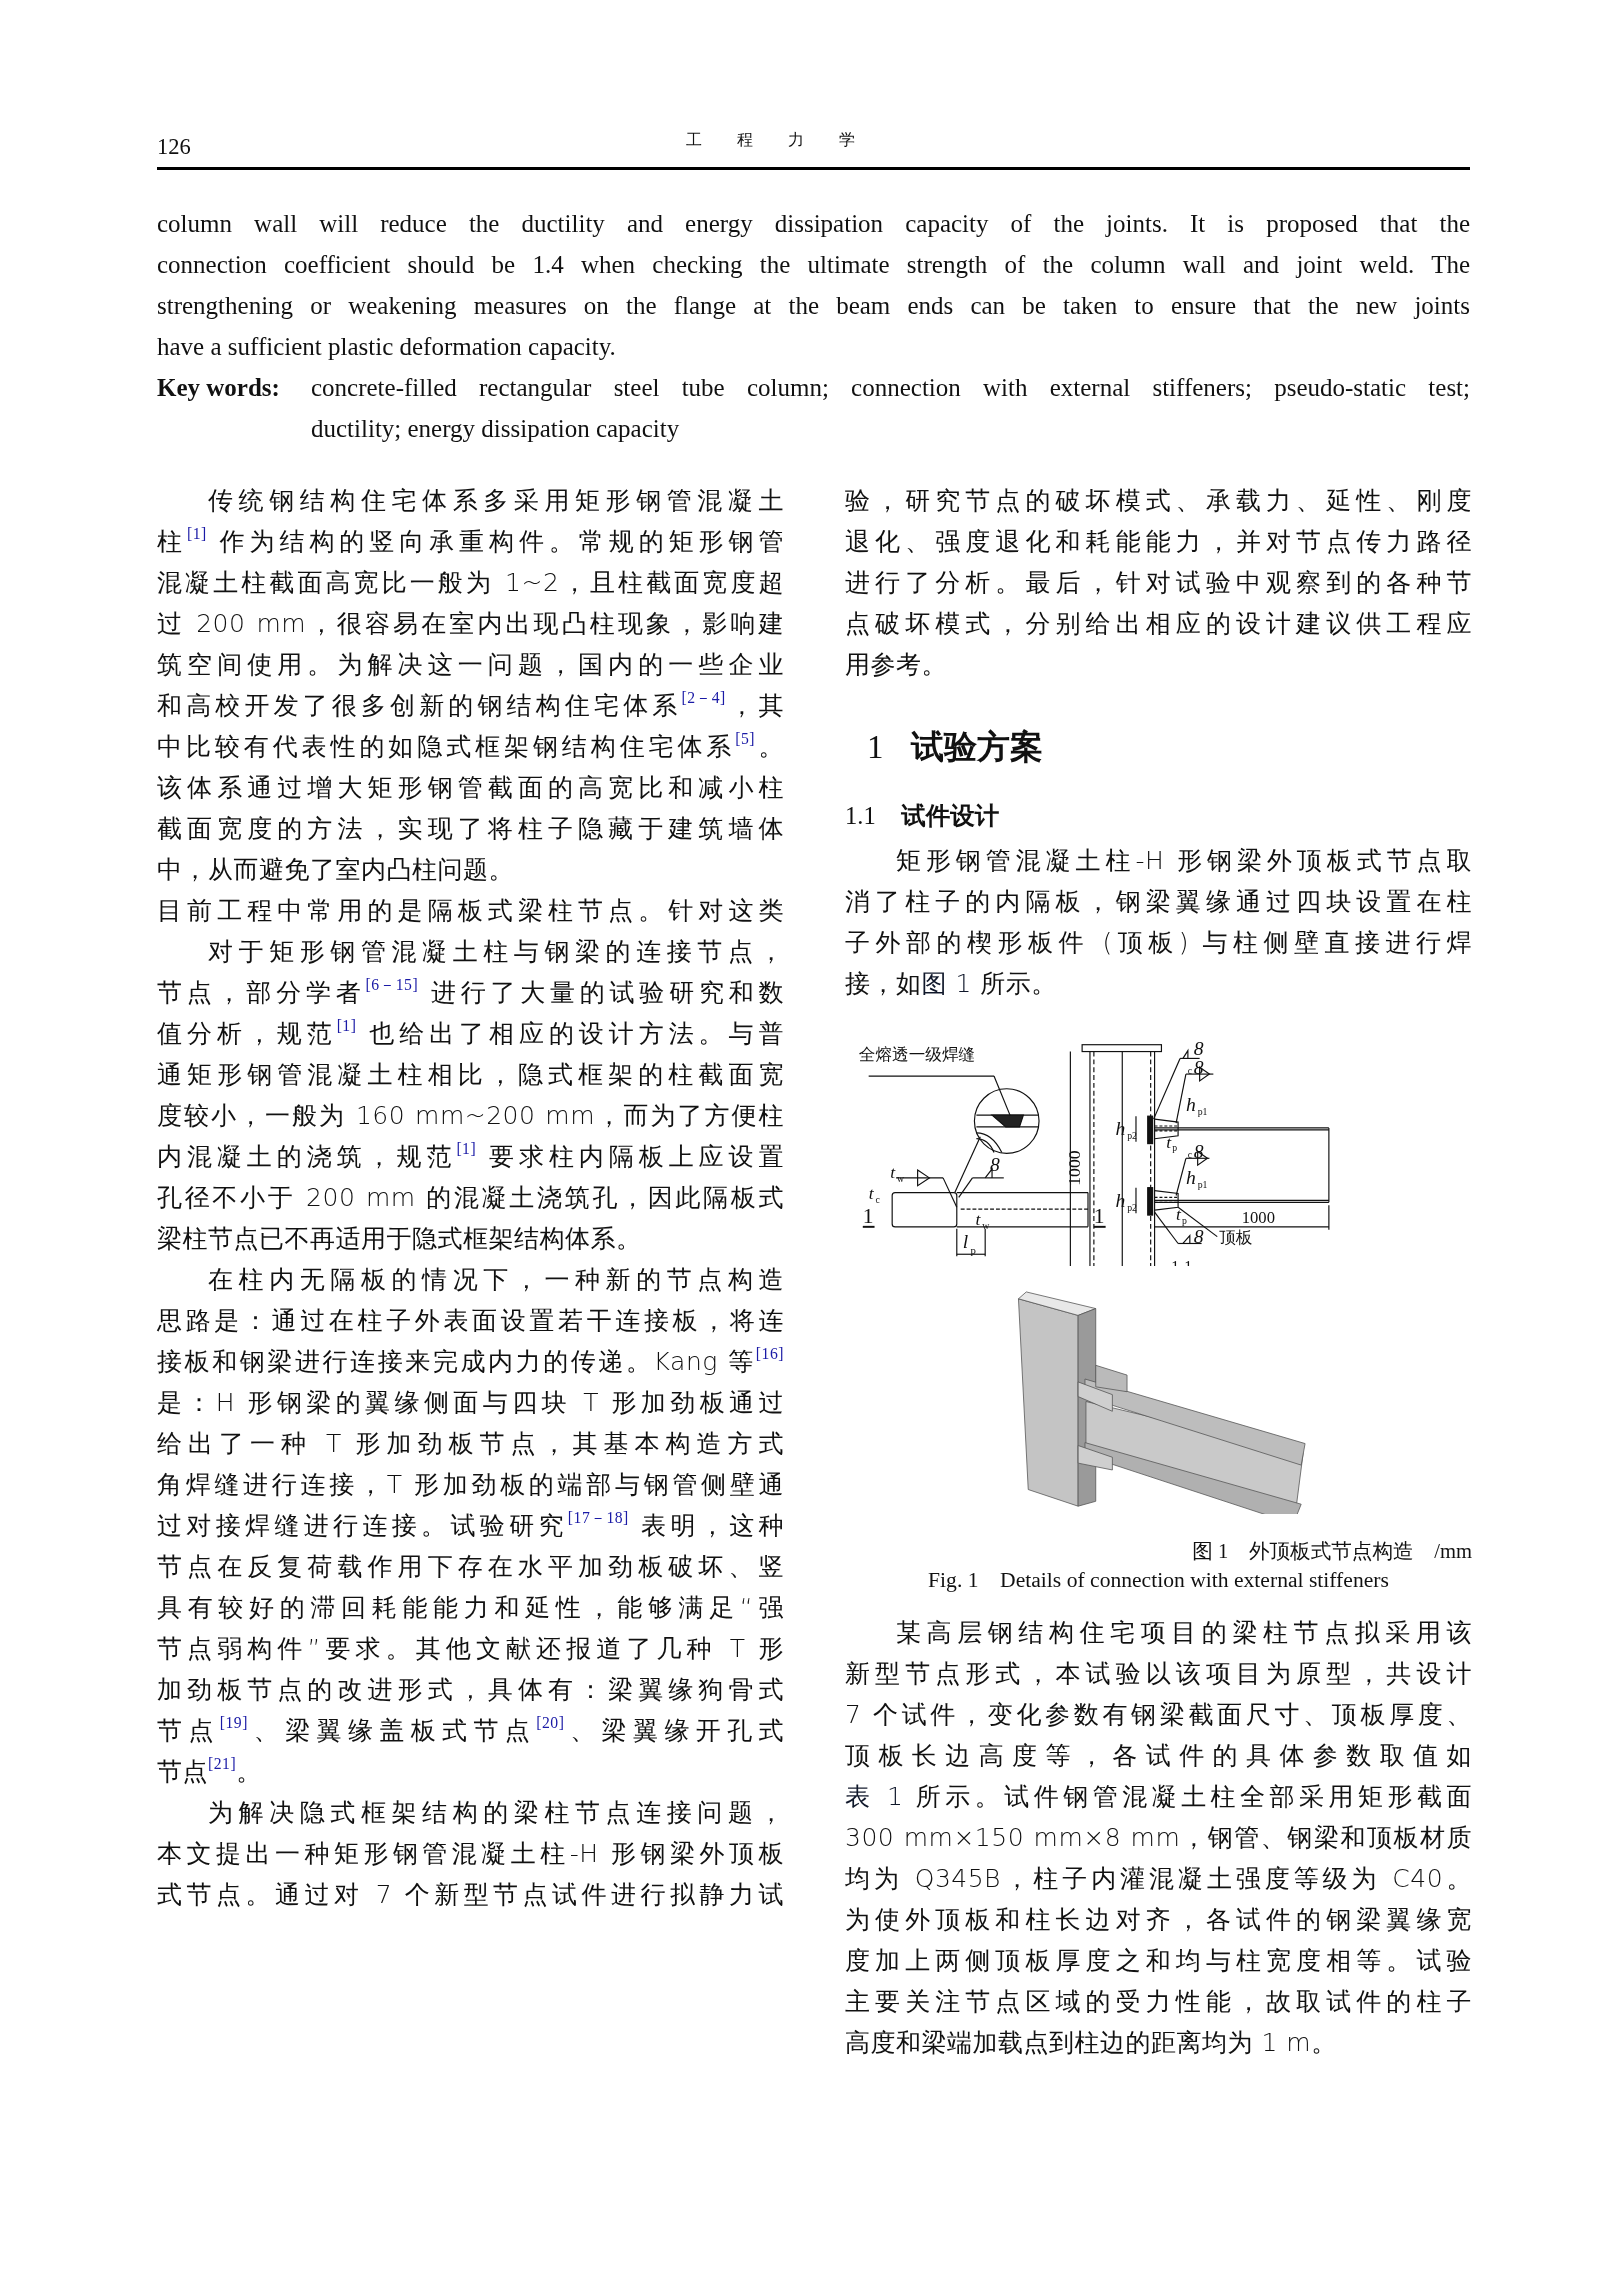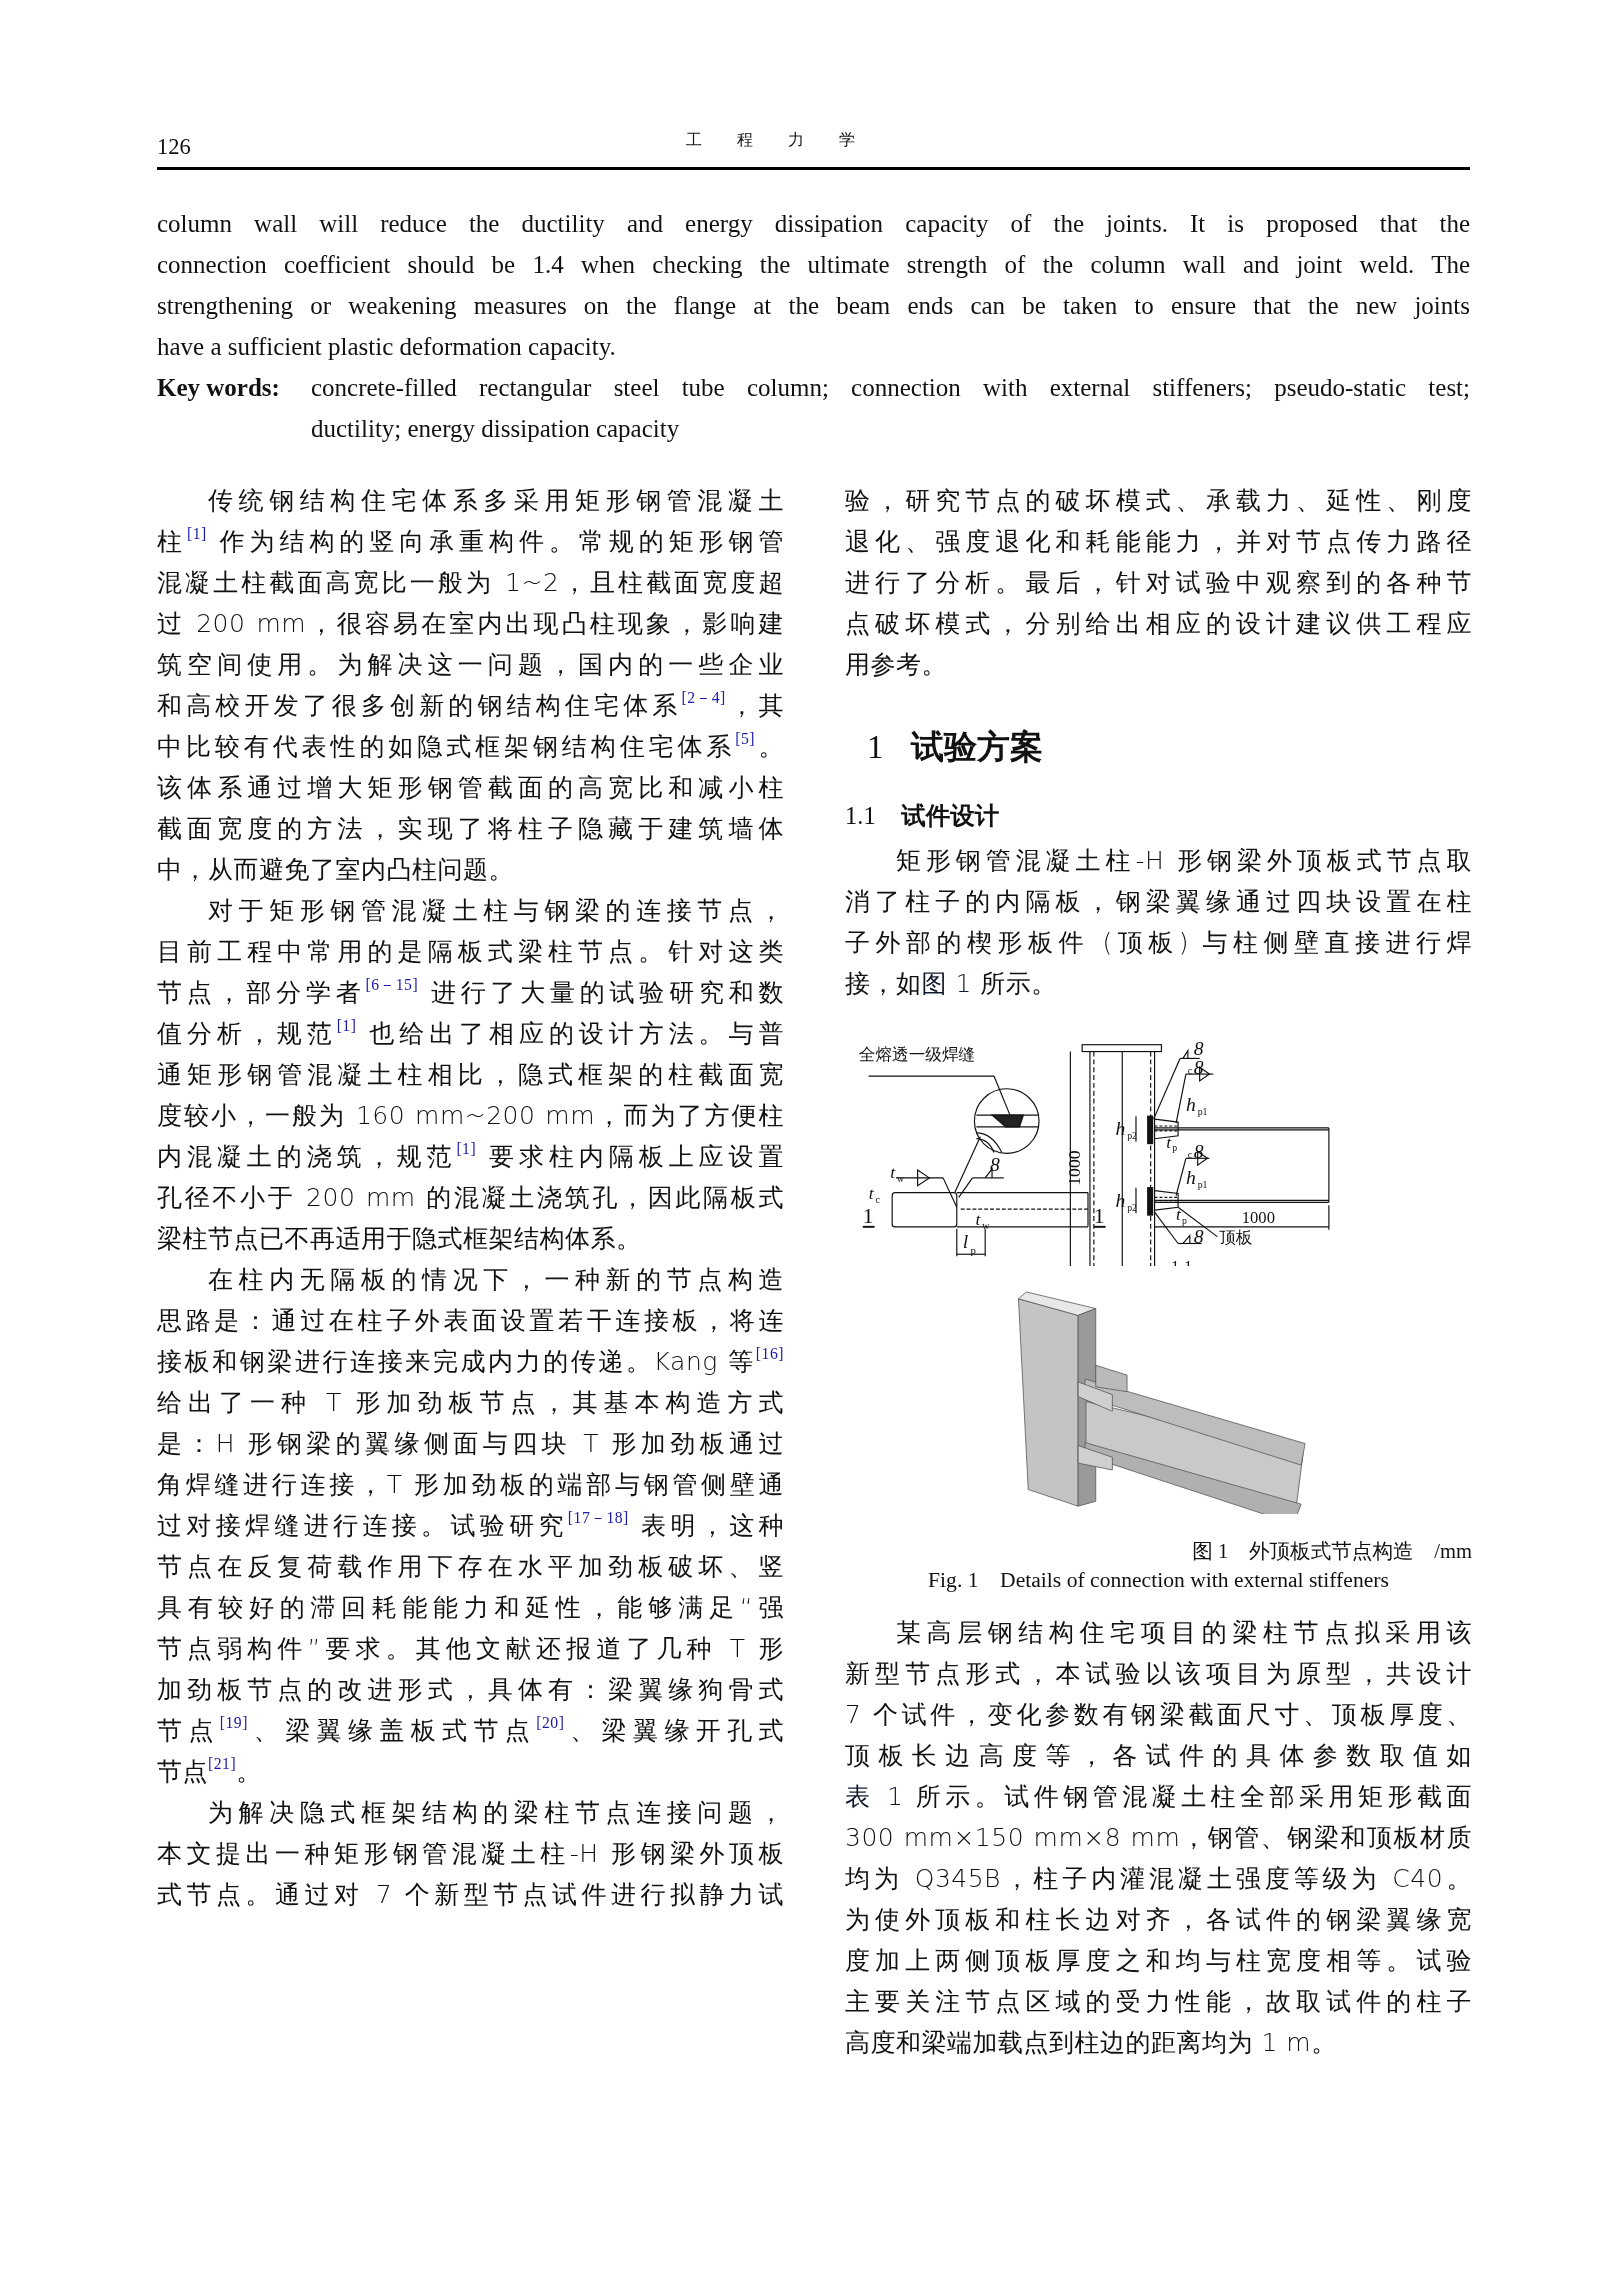--- a/index.html
+++ b/index.html
@@ -55,35 +55,35 @@
   <span class="ln"><span>柱</span><sup class="ref">[1]</sup><span> 作为结构的竖向承重构件。常规的矩形钢管</span></span>
   <span class="ln">混凝土柱截面高宽比一般为 1~2，且柱截面宽度超</span>
   <span class="ln">过 200 mm，很容易在室内出现凸柱现象，影响建</span>
   <span class="ln">筑空间使用。为解决这一问题，国内的一些企业</span>
   <span class="ln"><span>和高校开发了很多创新的钢结构住宅体系</span><sup class="ref">[2－4]</sup><span>，其</span></span>
   <span class="ln"><span>中比较有代表性的如隐式框架钢结构住宅体系</span><sup class="ref">[5]</sup><span>。</span></span>
   <span class="ln">该体系通过增大矩形钢管截面的高宽比和减小柱</span>
   <span class="ln">截面宽度的方法，实现了将柱子隐藏于建筑墙体</span>
   <span class="ln last">中，从而避免了室内凸柱问题。</span>
 
+  <span class="ln">目前工程中常用的是隔板式梁柱节点。针对这类</span>
   <span class="ln indent">对于矩形钢管混凝土柱与钢梁的连接节点，</span>
-  <span class="ln">目前工程中常用的是隔板式梁柱节点。针对这类</span>
   <span class="ln"><span>节点，部分学者</span><sup class="ref">[6－15]</sup><span> 进行了大量的试验研究和数</span></span>
   <span class="ln"><span>值分析，规范</span><sup class="ref">[1]</sup><span> 也给出了相应的设计方法。与普</span></span>
   <span class="ln">通矩形钢管混凝土柱相比，隐式框架的柱截面宽</span>
   <span class="ln">度较小，一般为 160 mm~200 mm，而为了方便柱</span>
   <span class="ln"><span>内混凝土的浇筑，规范</span><sup class="ref">[1]</sup><span> 要求柱内隔板上应设置</span></span>
   <span class="ln">孔径不小于 200 mm 的混凝土浇筑孔，因此隔板式</span>
   <span class="ln last">梁柱节点已不再适用于隐式框架结构体系。</span>
 
   <span class="ln indent">在柱内无隔板的情况下，一种新的节点构造</span>
   <span class="ln">思路是：通过在柱子外表面设置若干连接板，将连</span>
   <span class="ln"><span>接板和钢梁进行连接来完成内力的传递。Kang 等</span><sup class="ref">[16]</sup></span>
+  <span class="ln">是：H 形钢梁的翼缘侧面与四块 T 形加劲板通过</span>
   <span class="ln">给出了一种 T 形加劲板节点，其基本构造方式</span>
-  <span class="ln">是：H 形钢梁的翼缘侧面与四块 T 形加劲板通过</span>
   <span class="ln">角焊缝进行连接，T 形加劲板的端部与钢管侧壁通</span>
   <span class="ln"><span>过对接焊缝进行连接。试验研究</span><sup class="ref">[17－18]</sup><span> 表明，这种</span></span>
   <span class="ln">节点在反复荷载作用下存在水平加劲板破坏、竖</span>
   <span class="ln">具有较好的滞回耗能能力和延性，能够满足“强</span>
   <span class="ln">节点弱构件”要求。其他文献还报道了几种 T 形</span>
   <span class="ln">加劲板节点的改进形式，具体有：梁翼缘狗骨式</span>
   <span class="ln"><span>节点</span><sup class="ref">[19]</sup><span>、梁翼缘盖板式节点</span><sup class="ref">[20]</sup><span>、梁翼缘开孔式</span></span>
   <span class="ln last"><span>节点</span><sup class="ref">[21]</sup><span>。</span></span>
 
   <span class="ln indent">为解决隐式框架结构的梁柱节点连接问题，</span>

